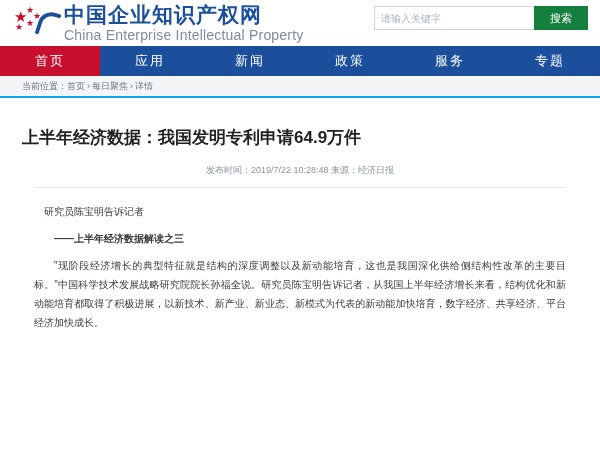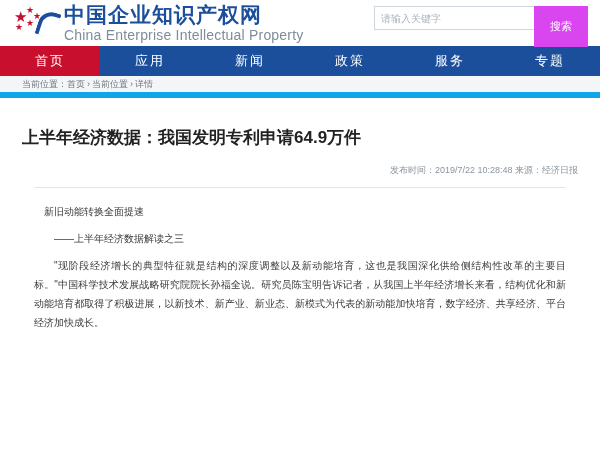--- a/index.html
+++ b/index.html
@@ -73,22 +73,22 @@
     border: 1px solid #cfd6dd;
     border-right: none;
     font-size: 10px;
     color: #333;
     padding: 0 6px;
     outline: none;
     background: #fff;
   }
   .search-input::placeholder { color: #aab3bc; }
   .search-btn {
-    width: 54px; height: 41px;
-    background: #d946ef;
+    width: 54px; height: 24px;
+    background: #15803d;
     color: #fff;
     border: none;
     font-size: 11px;
     font-family: "Liberation Sans", sans-serif;
     cursor: pointer;
   }
 
   
   .nav {
     height: 30px;
@@ -105,61 +105,61 @@
     justify-content: center;
     letter-spacing: 2px;
     cursor: pointer;
   }
   .nav-item.active { background: #c8102e; }
 
   
   .breadcrumb {
     height: 22px;
     background: #f3f5f7;
-    border-bottom: 6px solid #0ea5e9;
+    border-bottom: 2px solid #0ea5e9;
     display: flex;
     align-items: center;
     padding-left: 22px;
     font-size: 9px;
     color: #6d7782;
   }
   .breadcrumb a { color: #6d7782; text-decoration: none; }
   .breadcrumb .sep { margin: 0 2px; }
 
   
   .article { padding: 0 22px; }
   .art-title {
     text-align: left;
     font-size: 17px;
     color: #222;
     font-weight: bold;
     margin-top: 28px;
     line-height: 1.4;
   }
   .art-meta {
-    text-align: right;
+    text-align: center;
     font-size: 9px;
     color: #8b949e;
     margin-top: 14px;
   }
   .divider {
     border-top: 1px solid #e3e7eb;
     margin: 10px 12px 0 12px;
   }
   .art-body {
     padding: 0 12px;
     margin-top: 14px;
     font-size: 10px;
     color: #3a3a3a;
     line-height: 1.9;
     text-align: justify;
   }
   .art-body p { margin: 0 0 8px 0; }
   .p-indent { text-indent: 2em; }
-  .p-sub { text-indent: 2em; }
+  .p-sub { text-indent: 2em; font-weight: bold; }
   .p-lead { text-indent: 1em; }
 </style>
 </head>
 <body>
 
 <div class="page">
 
   <div class="header">
     <div class="logo-mark">
       <span class="star s1">★</span>
@@ -185,30 +185,30 @@
     <div class="nav-item">新闻</div>
     <div class="nav-item">政策</div>
     <div class="nav-item">服务</div>
     <div class="nav-item">专题</div>
   </div>
 
   <div class="breadcrumb">
     <span>当前位置：</span>
     <a href="#">首页</a>
     <span class="sep">›</span>
-    <a href="#">当前位置</a>
+    <a href="#">每日聚焦</a>
     <span class="sep">›</span>
     <span>详情</span>
   </div>
 
   <div class="article">
     <div class="art-title">上半年经济数据：我国发明专利申请64.9万件</div>
     <div class="art-meta">发布时间：2019/7/22 10:28:48 来源：经济日报</div>
     <div class="divider"></div>
     <div class="art-body">
-      <p class="p-lead">新旧动能转换全面提速</p>
+      <p class="p-lead">研究员陈宝明告诉记者</p>
       <p class="p-sub">——上半年经济数据解读之三</p>
       <p class="p-indent">"现阶段经济增长的典型特征就是结构的深度调整以及新动能培育，这也是我国深化供给侧结构性改革的主要目标。"中国科学技术发展战略研究院院长孙福全说。研究员陈宝明告诉记者，从我国上半年经济增长来看，结构优化和新动能培育都取得了积极进展，以新技术、新产业、新业态、新模式为代表的新动能加快培育，数字经济、共享经济、平台经济加快成长。</p>
 
     </div>
   </div>
 
 </div>
 
 </body></html>

